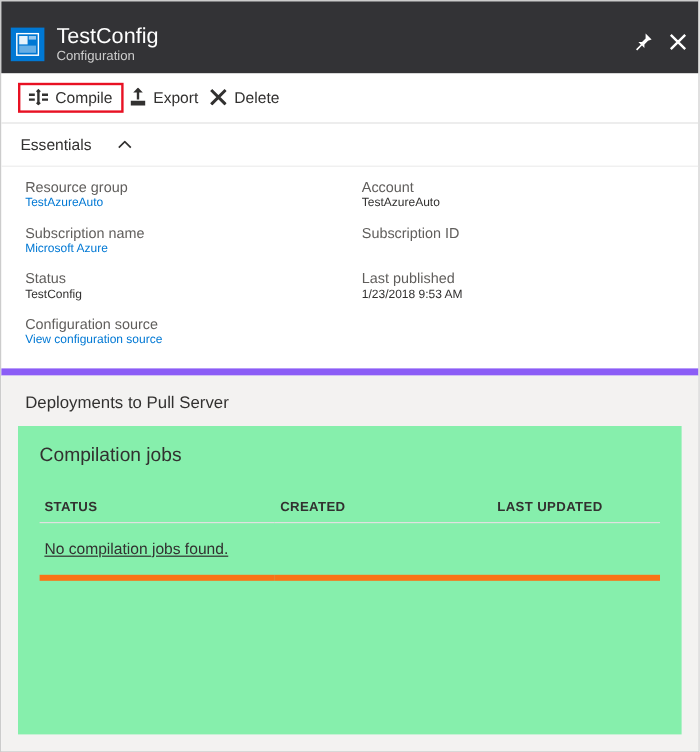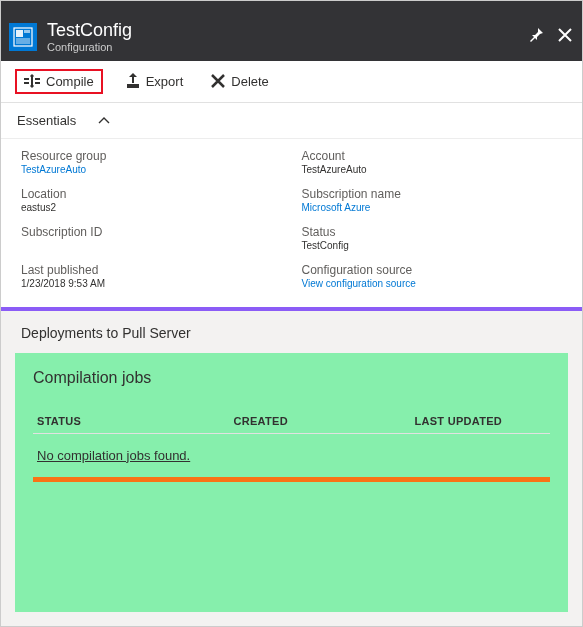--- a/index.html
+++ b/index.html
@@ -34,21 +34,20 @@
     .header-icon svg { display: block; }
     .header-text { flex: 1; }
     .header-title { font-size: 18px; font-weight: 400; line-height: 1.1; }
     .header-subtitle { font-size: 11px; color: #ccc; line-height: 1.1; }
     .header-actions { display: flex; gap: 14px; align-items: center; }
     .header-action { cursor: pointer; color: #fff; }
     .toolbar {
       display: flex;
       align-items: center;
       padding: 8px 14px;
-      gap: 18px;
       border-bottom: 1px solid #e1e1e1;
       min-height: 40px;
     }
     .tool-btn {
       display: flex;
       align-items: center;
       gap: 6px;
       font-size: 13px;
       color: #323130;
       cursor: pointer;
@@ -67,21 +66,21 @@
       font-size: 13px;
       cursor: pointer;
       border-bottom: 1px solid #ededed;
     }
     .essentials-grid {
       display: grid;
       grid-template-columns: 1fr 1fr;
       padding: 10px 20px 16px 20px;
       column-gap: 20px;
       row-gap: 10px;
-      border-bottom: 4px solid #8b5cf6;
+      border-bottom: 6px solid #8b5cf6;
     }
     .field-label { font-size: 12px; color: #605e5c; }
     .field-value { font-size: 10px; color: #323130; line-height: 1.4; }
     .field-value.link { color: #0078d4; cursor: pointer; }
     .deployments {
       background: #f3f2f1;
       flex: 1;
       padding: 14px 14px;
       display: flex;
       flex-direction: column;
@@ -186,24 +185,20 @@
 
   <div>
     <div class="field-label">Resource group</div>
     <div class="field-value link">TestAzureAuto</div>
   </div>
   <div>
     <div class="field-label">Account</div>
     <div class="field-value">TestAzureAuto</div>
   </div>
 
-  <div>
-    <div class="field-label">Location</div>
-    <div class="field-value">eastus2</div>
-  </div>
   <div>
     <div class="field-label">Subscription name</div>
     <div class="field-value link">Microsoft Azure</div>
   </div>
 
   <div>
     <div class="field-label">Subscription ID</div>
     <div class="field-value"></div>
   </div>
   <div>

